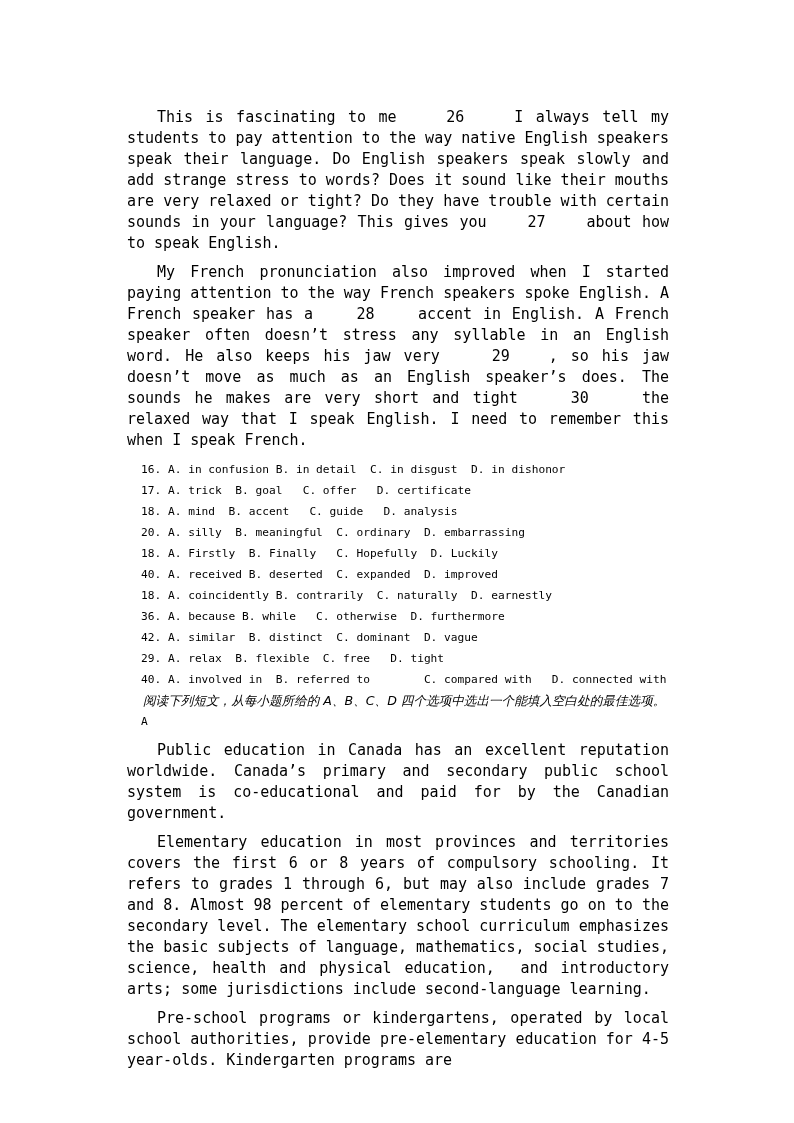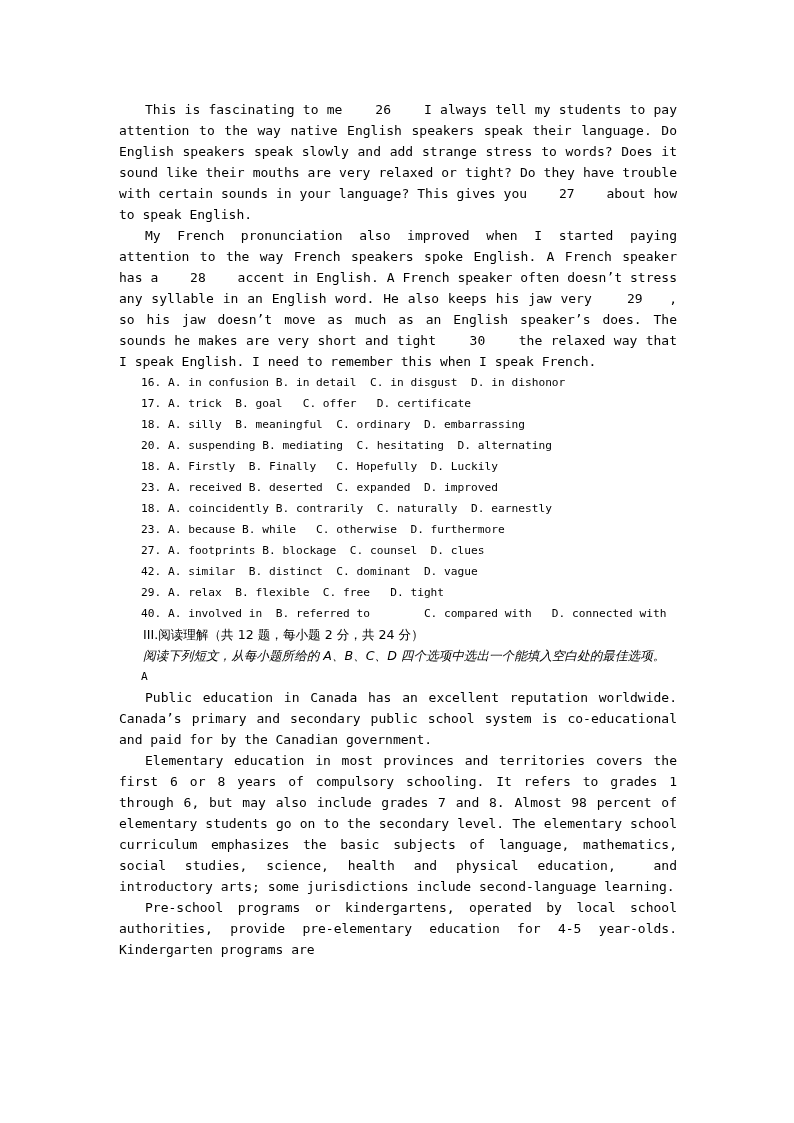--- a/index.html
+++ b/index.html
@@ -27,26 +27,26 @@
   .content {
     position: absolute;
     left: 119px;
     top: 99px;
     width: 558px;
   }
 
   
   .para {
     font-family: "DejaVu Sans Mono", monospace;
-    font-size: 13px;
+    font-size: 15px;
     line-height: 21px;
     text-align: justify;
     text-align-last: left;
     white-space: pre-wrap;
-    margin: 0;
+    margin: 8px;
     letter-spacing: 0px;
     word-spacing: 0px;
   }
   .para.indent {
     text-indent: 2em;
   }
 
   
   .opt-line {
     font-family: "DejaVu Sans Mono", monospace;
@@ -95,33 +95,31 @@
 
 <div class="page">
   <div class="content">
 
     <p class="para indent">This is fascinating to me    26    I always tell my students to pay attention to the way native English speakers speak their language. Do English speakers speak slowly and add strange stress to words? Does it sound like their mouths are very relaxed or tight? Do they have trouble with certain sounds in your language? This gives you    27    about how to speak English.</p>
     <p class="para indent">My French pronunciation also improved when I started paying attention to the way French speakers spoke English. A French speaker has a    28    accent in English. A French speaker often doesn’t stress any syllable in an English word. He also keeps his jaw very    29   , so his jaw doesn’t move as much as an English speaker’s does. The sounds he makes are very short and tight    30    the relaxed way that I speak English. I need to remember this when I speak French.</p>
 
     <div>
       <p class="opt-line">16. A. in confusion B. in detail  C. in disgust  D. in dishonor</p>
       <p class="opt-line">17. A. trick  B. goal   C. offer   D. certificate</p>
-      <p class="opt-line">18. A. silly  B. meaningful  C. ordinary  D. embarrassing</p>
-      <p class="opt-line">20. A. suspending B. mediating  C. hesitating  D. alternating</p>
+      <p class="opt-line">18. A. mind  B. accent   C. guide   D. analysis</p>
+      <p class="opt-line">20. A. silly  B. meaningful  C. ordinary  D. embarrassing</p>
       <p class="opt-line">18. A. Firstly  B. Finally   C. Hopefully  D. Luckily</p>
-      <p class="opt-line">23. A. received B. deserted  C. expanded  D. improved</p>
+      <p class="opt-line">40. A. received B. deserted  C. expanded  D. improved</p>
       <p class="opt-line">18. A. coincidently B. contrarily  C. naturally  D. earnestly</p>
-      <p class="opt-line">23. A. because B. while   C. otherwise  D. furthermore</p>
-      <p class="opt-line">27. A. footprints B. blockage  C. counsel  D. clues</p>
+      <p class="opt-line">36. A. because B. while   C. otherwise  D. furthermore</p>
       <p class="opt-line">42. A. similar  B. distinct  C. dominant  D. vague</p>
       <p class="opt-line">29. A. relax  B. flexible  C. free   D. tight</p>
       <p class="opt-line wrap">40. A. involved in  B. referred to        C. compared with   D. connected with</p>
     </div>
 
-    <p class="cn-line">III.阅读理解（共 12 题，每小题 2 分，共 24 分）</p>
     <p class="cn-line flow">阅读下列短文，从每小题所给的 A、B、C、D 四个选项中选出一个能填入空白处的最佳选项。</p>
     <p class="section-letter">A</p>
 
     <p class="para indent">Public education in Canada has an excellent reputation worldwide. Canada’s primary and secondary public school system is co-educational and paid for by the Canadian government.</p>
     <p class="para indent">Elementary education in most provinces and territories covers the first 6 or 8 years of compulsory schooling. It refers to grades 1 through 6, but may also include grades 7 and 8. Almost 98 percent of elementary students go on to the secondary level. The elementary school curriculum emphasizes the basic subjects of language, mathematics, social studies, science, health and physical education,  and introductory arts; some jurisdictions include second-language learning.</p>
     <p class="para indent">Pre-school programs or kindergartens, operated by local school authorities, provide pre-elementary education for 4-5 year-olds. Kindergarten programs are</p>
 
   </div>
 </div>
 

